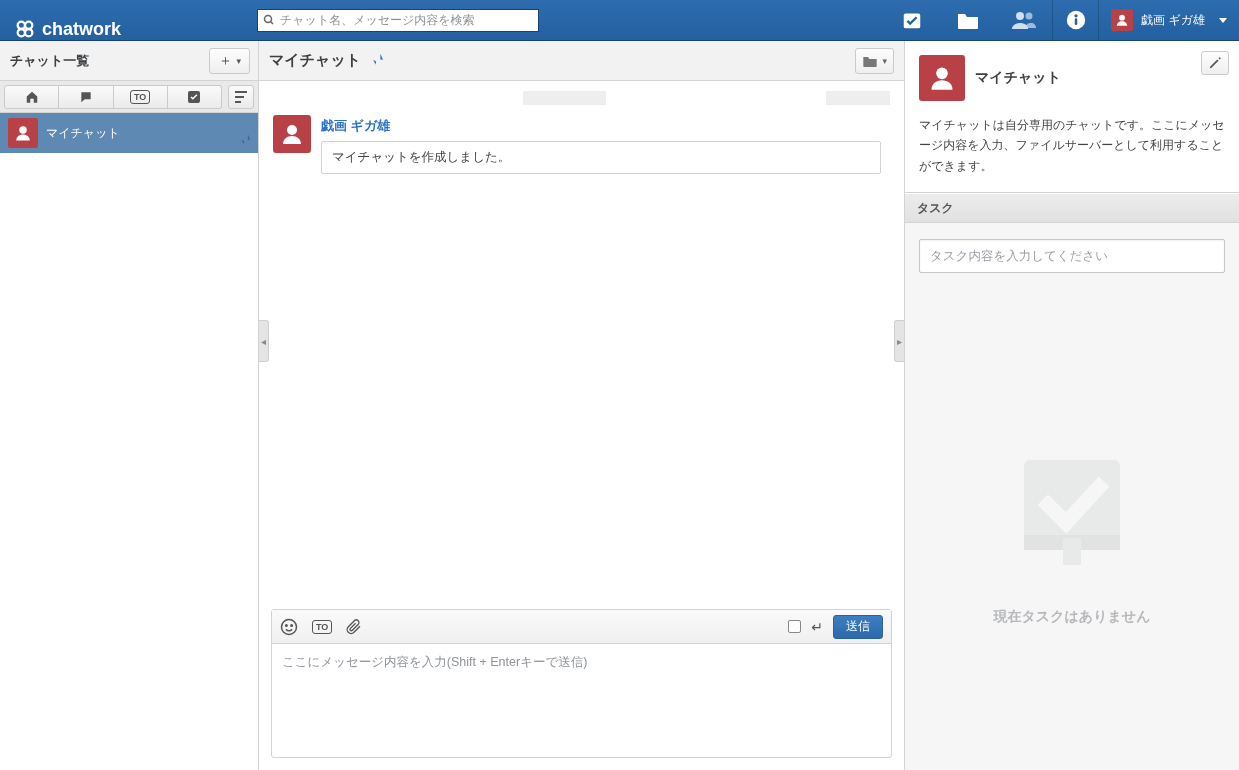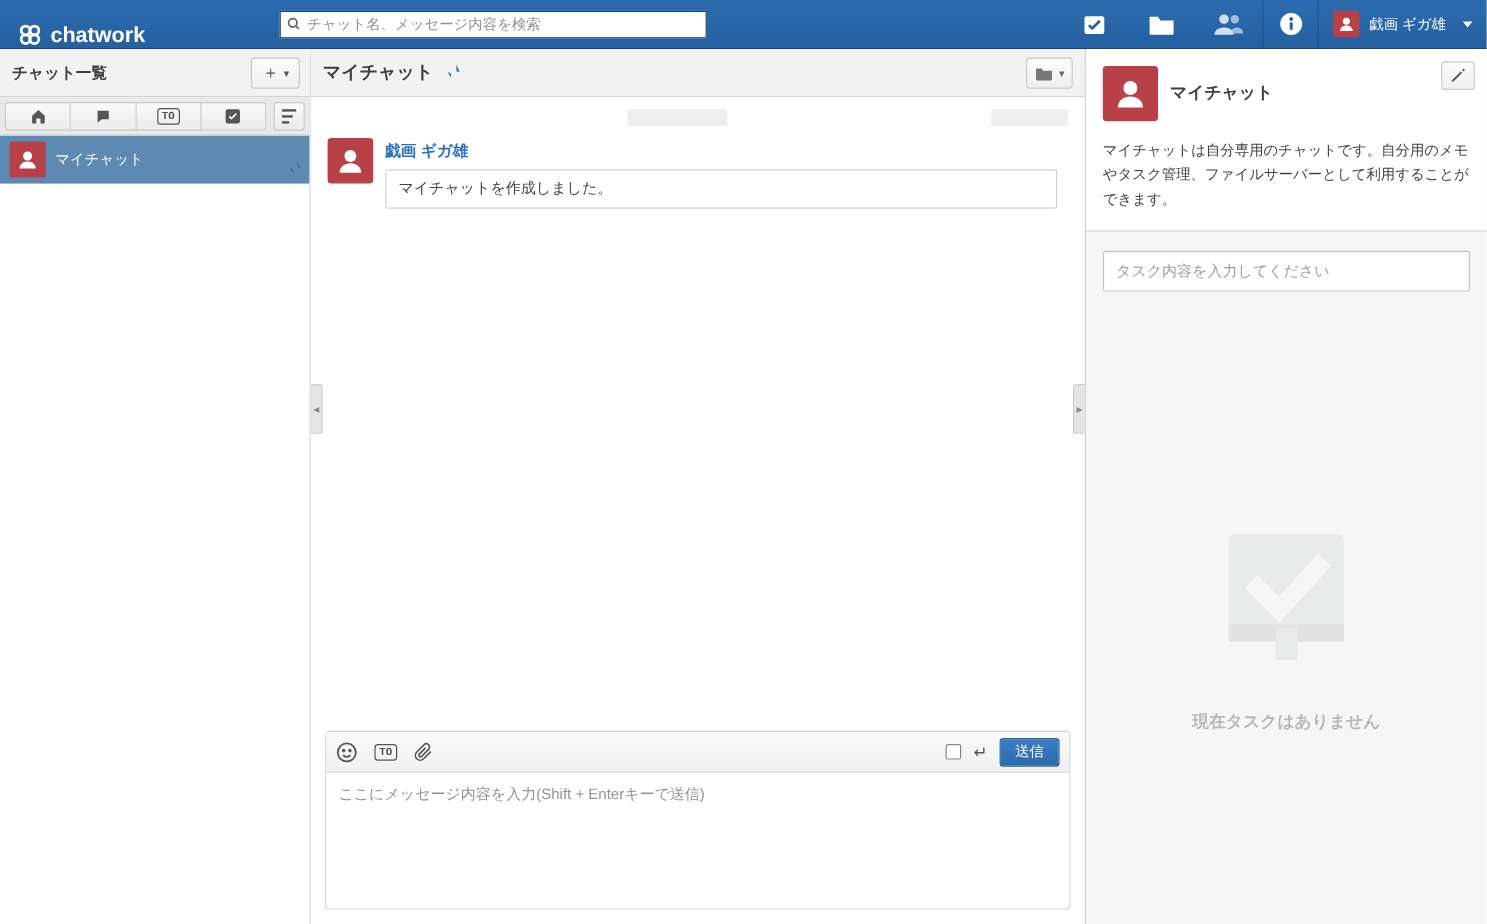--- a/index.html
+++ b/index.html
@@ -16,21 +16,21 @@
     --btn-bg:#f5f5f5;
     --btn-border:#c9cacb;
   }
   html,body{margin:0;padding:0;height:100%;font-family:"Meiryo","Yu Gothic","Hiragino Sans",Arial,sans-serif;font-size:12px;color:var(--text);background:#fff;}
   *{box-sizing:border-box;}
 
   
   .topbar{height:41px;background:linear-gradient(#2c6cae,#2560a0);border-bottom:1px solid #154477;display:flex;align-items:center;color:#fff;}
   .logo{display:flex;align-items:flex-end;gap:6px;padding:0 16px 0 14px;height:100%;font-weight:bold;font-size:18px;}
   .logo svg{display:block;}
-  .search-wrap{margin-left:96px;display:flex;align-items:center;height:23px;width:356px;background:#fff;border:1px solid #154477;}
+  .search-wrap{margin-left:120px;display:flex;align-items:center;height:23px;width:282px;background:#fff;border:1px solid #154477;}
   .search-icon{width:22px;display:flex;align-items:center;justify-content:center;color:#666;}
   .search-input{flex:1;border:none;outline:none;font-size:12px;height:100%;padding:0;color:#333;background:transparent;}
   .search-input::placeholder{color:#8d9196;}
   .top-spacer{flex:1;}
   .top-icons{display:flex;align-items:stretch;height:100%;}
   .top-btn{width:56px;border-left:1px solid rgba(0,0,0,.18);display:flex;align-items:center;justify-content:center;cursor:pointer;}
   .top-btn.no-sep{border-left:none;}
   .info-btn{width:46px;}
   .user-menu{display:flex;align-items:center;gap:8px;padding:0 12px;border-left:1px solid rgba(0,0,0,.18);cursor:pointer;font-size:12px;}
   .avatar-sm{width:22px;height:22px;border-radius:2px;background:var(--accent);display:flex;align-items:center;justify-content:center;}
@@ -107,21 +107,21 @@
   .task-input-wrap{padding:16px 14px 10px;}
   .task-input{width:100%;height:34px;border:1px solid #c6c6c6;border-radius:2px;padding:0 10px;font-family:inherit;font-size:12.5px;outline:none;background:#fff;box-shadow:inset 0 1px 2px rgba(0,0,0,.06);}
   .task-input::placeholder{color:#9b9fa5;}
   .task-chk-row{padding:4px 14px;display:flex;align-items:center;gap:6px;color:#444;font-size:12px;}
   .task-chk-row .cb{width:13px;height:13px;border:1px solid #2a6db5;background:#fff;position:relative;border-radius:2px;}
   .task-chk-row .cb::after{content:"";position:absolute;left:2px;top:-1px;width:5px;height:8px;border:solid #2a6db5;border-width:0 2px 2px 0;transform:rotate(40deg);}
   .task-empty{flex:1;display:flex;flex-direction:column;align-items:center;justify-content:center;gap:31px;color:#b6b8bb;}
   .task-empty svg{opacity:.55;}
   .task-empty-text{font-size:14px;font-weight:bold;}
 
-  .to-badge{font-size:9px;font-weight:bold;border:1px solid currentColor;border-radius:3px;padding:0 3px;line-height:12px;font-family:Liberation Mono, monospace;}
+  .to-badge{font-size:9px;font-weight:bold;border:1px solid currentColor;border-radius:3px;padding:0 3px;line-height:12px;}
 </style>
 </head>
 <body>
 
 <div class="topbar">
   <div class="logo">
     <svg width="22" height="22" viewBox="0 0 24 24" fill="none" stroke="#fff" stroke-width="2.5">
       <circle cx="8" cy="8" r="4"></circle>
         <circle cx="16" cy="8" r="4"></circle>
         <circle cx="8" cy="16" r="4"></circle>
@@ -325,23 +325,24 @@
       </div>
       <div class="rb-row">
         <div class="rb-avatar">
           <svg width="28" height="28" viewBox="0 0 24 24" fill="#fff">
               <circle cx="12" cy="8" r="5"></circle>
               <path d="M3 22c0-5 4-8 9-8s9 3 9 8z"></path>
             </svg>
         </div>
         <div class="rb-title">マイチャット</div>
       </div>
-      <div class="rb-desc">マイチャットは自分専用のチャットです。自分用のメモやタスク管理、ファイルサーバーとして利用することができます。</div>
-    </div>
-
+      <div class="rb-desc">マイチャットは自分専用のチャットです。ここにメッセージ内容を入力、ファイルサーバーとして利用することができます。</div>
+    </div>
+
+    <div class="task-section-h">タスク</div>
     <div class="task-input-wrap">
       <input class="task-input" placeholder="タスク内容を入力してください" style="">
     </div>
     <div class="task-empty">
       <svg width="150" height="150" viewBox="0 0 100 100">
         <rect x="18" y="22" width="64" height="60" rx="4" fill="#dedfe0"></rect>
         <rect x="18" y="72" width="64" height="10" fill="#d2d3d4"></rect>
         <rect x="44" y="74" width="12" height="18" fill="#dedfe0"></rect>
         <path d="M34 52l12 12 22-24" stroke="#f6f6f6" stroke-width="10" fill="none" stroke-linecap="square"></path>
       </svg>

